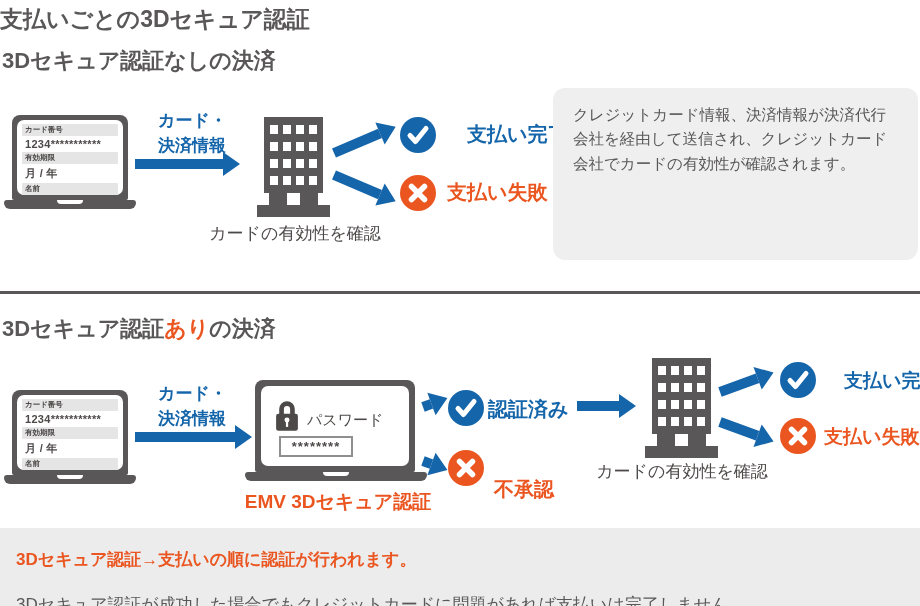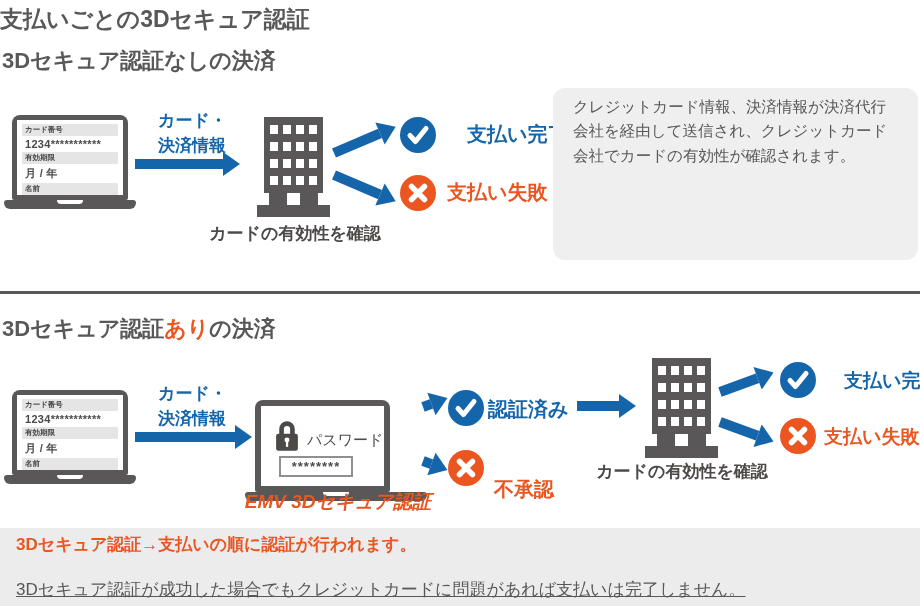--- a/index.html
+++ b/index.html
@@ -10,52 +10,52 @@
   html,body{margin:0;padding:0;}
   body{width:920px;height:606px;background:#fff;position:relative;overflow:hidden;
        font-family:"Liberation Sans","DejaVu Sans",sans-serif;color:var(--dark);}
   .abs{position:absolute;}
   .title{top:4px;left:0;right:0;font-size:23px;font-weight:bold;color:var(--gray-icon);}
   .heading{font-size:22px;font-weight:bold;color:var(--gray-icon);white-space:nowrap;}
   .hl{color:var(--orange);text-align:center;}
   
   .laptop{position:absolute;}
   .lt-screen{position:relative;background:var(--gray-icon);border-radius:8px 8px 2px 2px;padding:5px;width:116px;height:85px;}
-  .lt-inner{background:#fff;width:100%;height:100%;border-radius:0;padding:4px 5px;overflow:hidden;}
+  .lt-inner{background:#fff;width:100%;height:100%;border-radius:7px;padding:4px 5px;overflow:hidden;}
   .lt-base{position:relative;margin-left:-8px;width:132px;height:9px;background:var(--gray-icon);border-radius:3px 3px 6px 6px;}
   .lt-base::after{content:"";position:absolute;left:50%;transform:translateX(-50%);top:0;width:26px;height:4px;background:#fff;border-radius:0 0 4px 4px;}
-  .lt-screen.wide{width:135px;height:92px;padding:6px;margin-top:20px;}
+  .lt-screen.wide{width:160px;height:92px;padding:6px;}
   .lt-base.wide{width:182px;margin-left:-10px;}
   
   .form-bar{background:var(--form-label-bg);color:var(--dark);font-size:7.5px;font-weight:bold;padding:1px 3px;margin-bottom:1px;border-radius:1px;}
   .form-val{color:var(--dark);font-size:11px;font-weight:bold;padding:1px 3px 2px;letter-spacing:.3px;white-space:nowrap;}
   
   .lock{position:absolute;left:18px;top:18px;}
   .pw-label{position:absolute;left:52px;top:31px;font-size:15px;color:var(--dark);white-space:nowrap;}
   .pw-box{position:absolute;left:24px;top:56px;width:74px;height:21px;border:2px solid #8f8f8f;background:#fff;
           display:flex;align-items:center;justify-content:center;font-size:13px;font-weight:bold;color:var(--dark);letter-spacing:1px;}
   
   .harrow{position:absolute;height:10px;background:var(--blue);transform-origin:left center;}
   .harrow::after{content:"";position:absolute;left:100%;top:50%;margin-top:-12px;
                  border-top:12px solid transparent;border-bottom:12px solid transparent;border-left:17px solid var(--blue);}
   
   .flow-label{position:absolute;color:var(--blue);font-size:17px;font-weight:bold;line-height:1.45;white-space:nowrap;}
   .rlabel{position:absolute;font-weight:bold;white-space:nowrap;}
   .blue-t{color:var(--blue);margin-left:20px;} .orange-t{color:var(--orange);}
-  .caption{position:absolute;text-align:center;font-size:17px;font-weight:bold;color:var(--dark);white-space:nowrap;}
+  .caption{position:absolute;text-align:center;font-size:17px;font-weight:normal;color:var(--dark);white-space:nowrap;}
   .circ{position:absolute;width:36px;height:36px;}
   .circ svg{display:block;}
   .icon-check{color:var(--blue);} .icon-x{color:var(--orange);} .icon-bld{color:var(--gray-icon);} .icon-lock{color:var(--dark);}
   .infobox{position:absolute;left:553px;top:88px;width:365px;height:172px;background:var(--info-box-bg);
-           border-radius:12px;padding:7px 20px;font-size:15.5px;line-height:1.58;color:var(--gray-icon);}
+           border-radius:12px;padding:15px 20px;font-size:15.5px;line-height:1.58;color:var(--gray-icon);}
   .divider{position:absolute;left:0;right:0;top:291px;height:3px;background:var(--gray-icon);}
-  .footer{position:absolute;left:0;right:0;top:528px;height:78px;background:var(--footer-bg);padding:5px 16px 0;}
+  .footer{position:absolute;left:0;right:0;top:528px;height:78px;background:var(--footer-bg);padding:20px 16px 0;}
   .footer .l1{color:var(--orange);font-size:17px;font-weight:bold;}
   .footer .l2{color:var(--gray-icon);font-size:17px;margin-top:22px;text-decoration:underline;}
-  .emv{position:absolute;left:240px;top:489px;width:196px;text-align:center;font-size:19px;font-weight:bold;color:var(--orange);white-space:nowrap;font-style:italic;}
+  .emv{position:absolute;left:240px;top:489px;width:196px;text-align:center;font-size:19px;font-weight:bold;color:var(--orange);white-space:nowrap;}
 </style>
 </head>
 <body>
 
 <div class="abs title">支払いごとの3Dセキュア認証</div>
 
 <div class="abs heading" style="left:2px;top:46px;">3Dセキュア認証なしの決済</div>
 
 <div class="laptop" style="left:12px;top:115px;">
   <div class="lt-screen">

